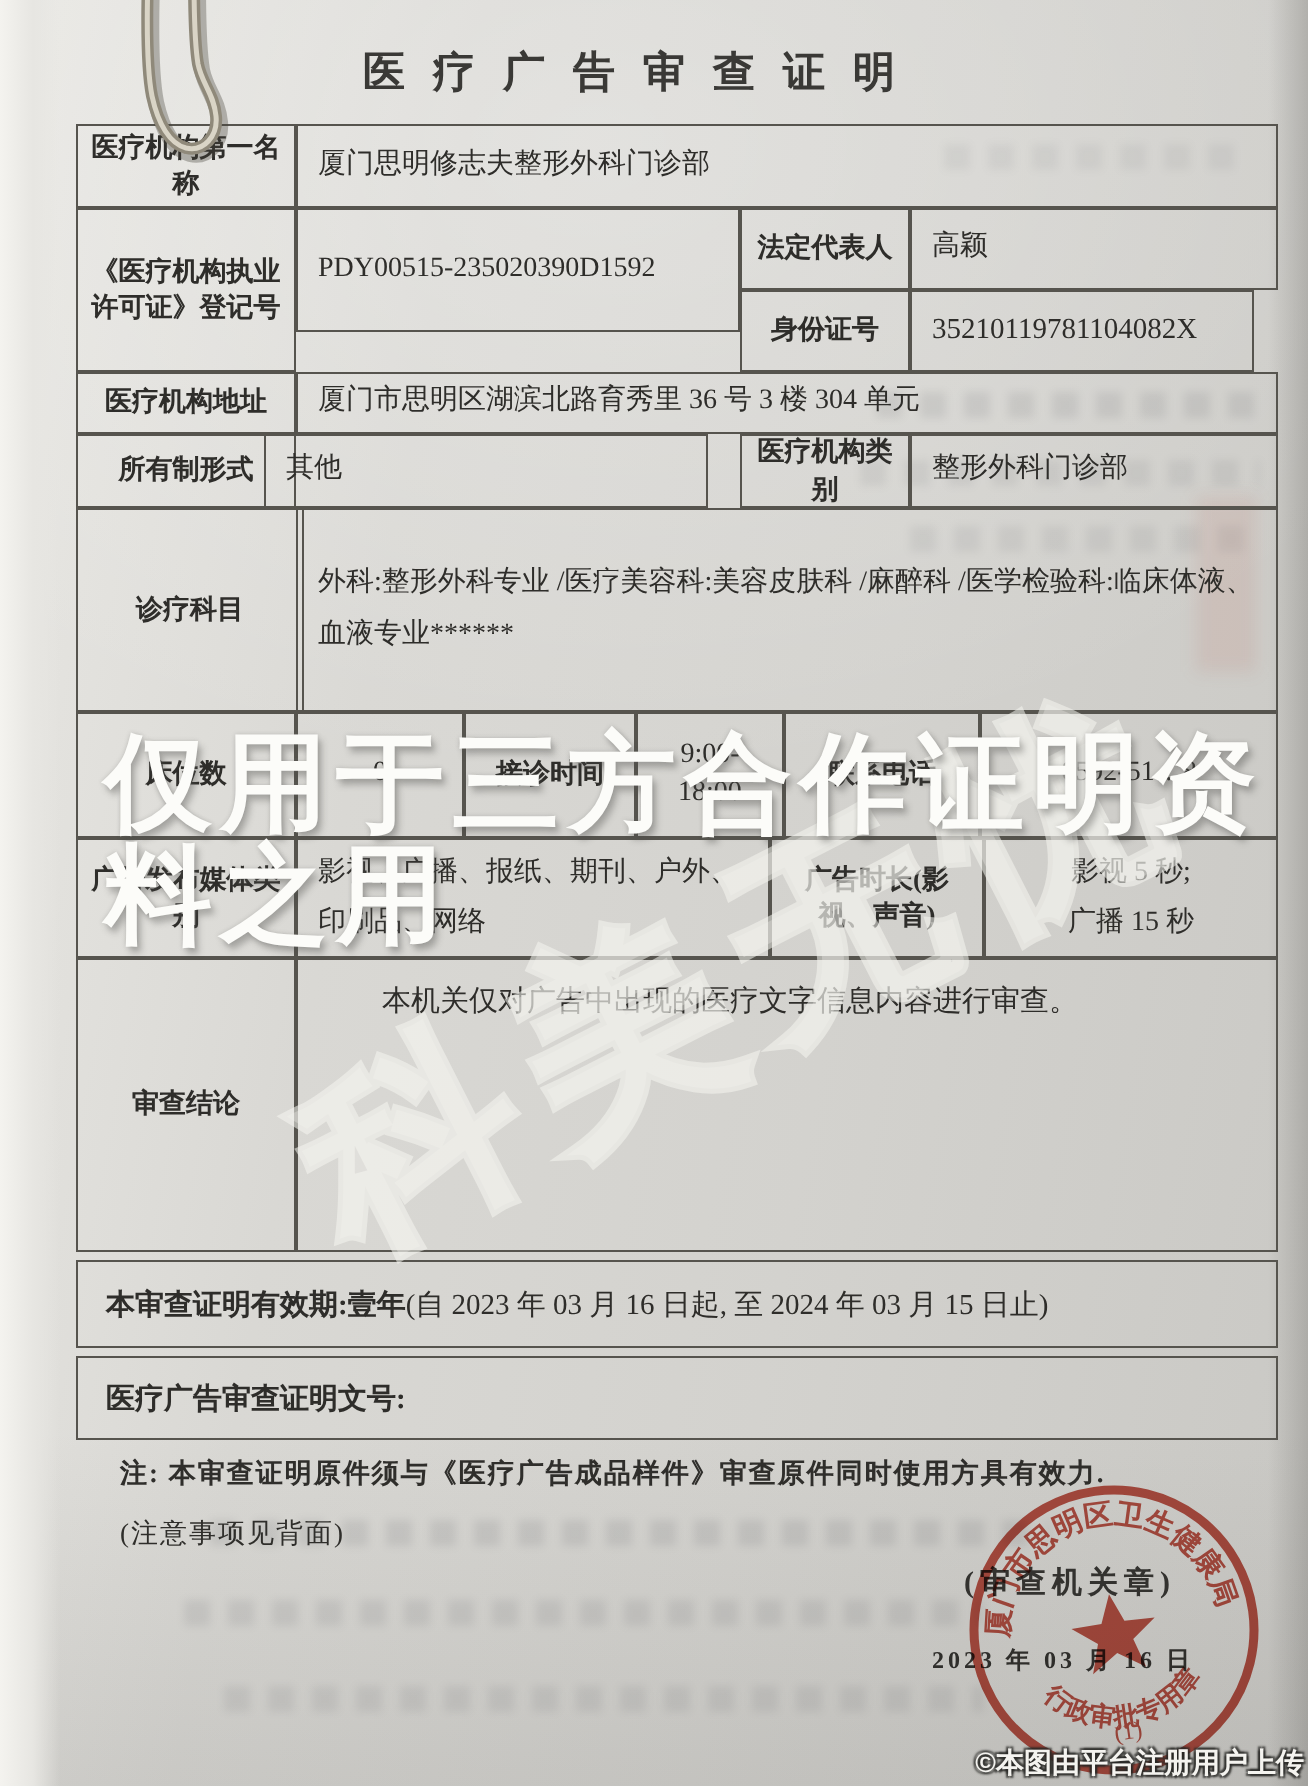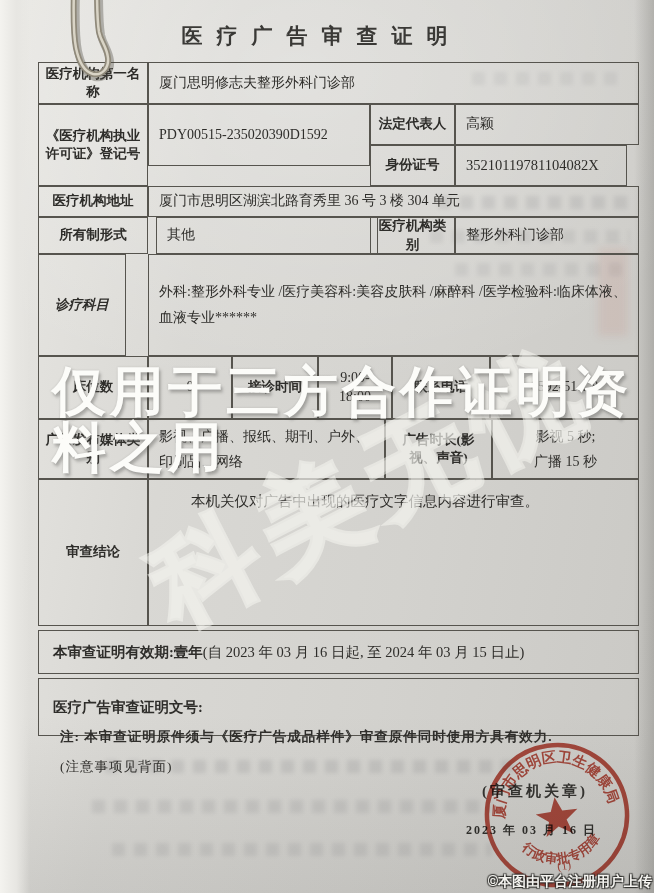--- a/index.html
+++ b/index.html
@@ -70,25 +70,25 @@
 <div class="cell val" style="left:148px;top:104px;width:222px;height:62px;">PDY00515-235020390D1592</div>
 <div class="cell lbl" style="left:370px;top:104px;width:85px;height:41px;">法定代表人</div>
 <div class="cell val" style="left:455px;top:104px;width:184px;height:41px;">高颖</div>
 <div class="cell lbl" style="left:370px;top:145px;width:85px;height:41px;">身份证号</div>
 <div class="cell val" style="left:455px;top:145px;width:172px;height:41px;font-size:14.5px;">35210119781104082X</div>
 
 <div class="cell lbl" style="left:38px;top:186px;width:110px;height:31px;">医疗机构地址</div>
 <div class="cell val" style="left:148px;top:186px;width:491px;height:31px;">厦门市思明区湖滨北路育秀里 36 号 3 楼 304 单元</div>
 
 <div class="cell lbl" style="left:38px;top:217px;width:110px;height:37px;">所有制形式</div>
-<div class="cell val" style="left:156px;top:217px;width:222px;height:37px;">其他</div>
+<div class="cell val" style="left:132px;top:217px;width:222px;height:37px;">其他</div>
 <div class="cell lbl" style="left:370px;top:217px;width:85px;height:37px;">医疗机构类别</div>
 <div class="cell val" style="left:455px;top:217px;width:184px;height:37px;">整形外科门诊部</div>
 
-<div class="cell lbl" style="left:38px;top:254px;width:88px;height:102px;font-style:italic;">诊疗科目</div>
+<div class="cell lbl" style="left:38px;top:254px;width:114px;height:102px;">诊疗科目</div>
 <div class="cell val" style="left:148px;top:254px;width:491px;height:102px;line-height:26px;">外科:整形外科专业 /医疗美容科:美容皮肤科 /麻醉科 /医学检验科:临床体液、血液专业******</div>
 
 <div class="cell lbl" style="left:38px;top:356px;width:110px;height:63px;">床位数</div>
 <div class="cell valc" style="left:148px;top:356px;width:84px;height:63px;">0</div>
 <div class="cell lbl" style="left:232px;top:356px;width:86px;height:63px;">接诊时间</div>
 <div class="cell valc" style="left:318px;top:356px;width:74px;height:63px;">9:00-18:00</div>
 <div class="cell lbl" style="left:392px;top:356px;width:98px;height:63px;">联系电话</div>
 <div class="cell valc" style="left:490px;top:356px;width:149px;height:63px;">0592-51…8</div>
 
 <div class="cell lbl" style="left:38px;top:419px;width:110px;height:60px;">广告发布媒体类别</div>
@@ -102,21 +102,21 @@
 <div class="cell lbl" style="left:38px;top:479px;width:110px;height:147px;">审查结论</div>
 <div class="cell concl" style="left:148px;top:479px;width:491px;height:147px;">
   <p>本机关仅对广告中出现的医疗文字信息内容进行审查。</p>
 </div>
 
 <div class="bigbox" style="left:38px;top:630px;width:601px;height:44px;">
   <span style="font-weight:bold;">本审查证明有效期:壹年</span>
   <span>(自 2023 年 03 月 16 日起, 至 2024 年 03 月 15 日止)</span>
 </div>
 
-<div class="bigbox" style="left:38px;top:678px;width:601px;height:58px;">
+<div class="bigbox" style="left:38px;top:678px;width:601px;height:42px;">
   <span style="font-weight:bold;">医疗广告审查证明文号:</span>
 </div>
 
 <div class="footnote" style="left:60px;top:728px;">注: 本审查证明原件须与《医疗广告成品样件》审查原件同时使用方具有效力.</div>
 <div class="footnote" style="left:60px;top:758px;font-weight:normal;">(注意事项见背面)</div>
 <div class="seal-caption" style="left:482px;top:782px;">(审查机关章)</div>
 <div class="date-line" style="left:466px;top:822px;">2023 年 03 月 16 日</div>
 
 <div class="wm-diag">科美无忧</div>
 

